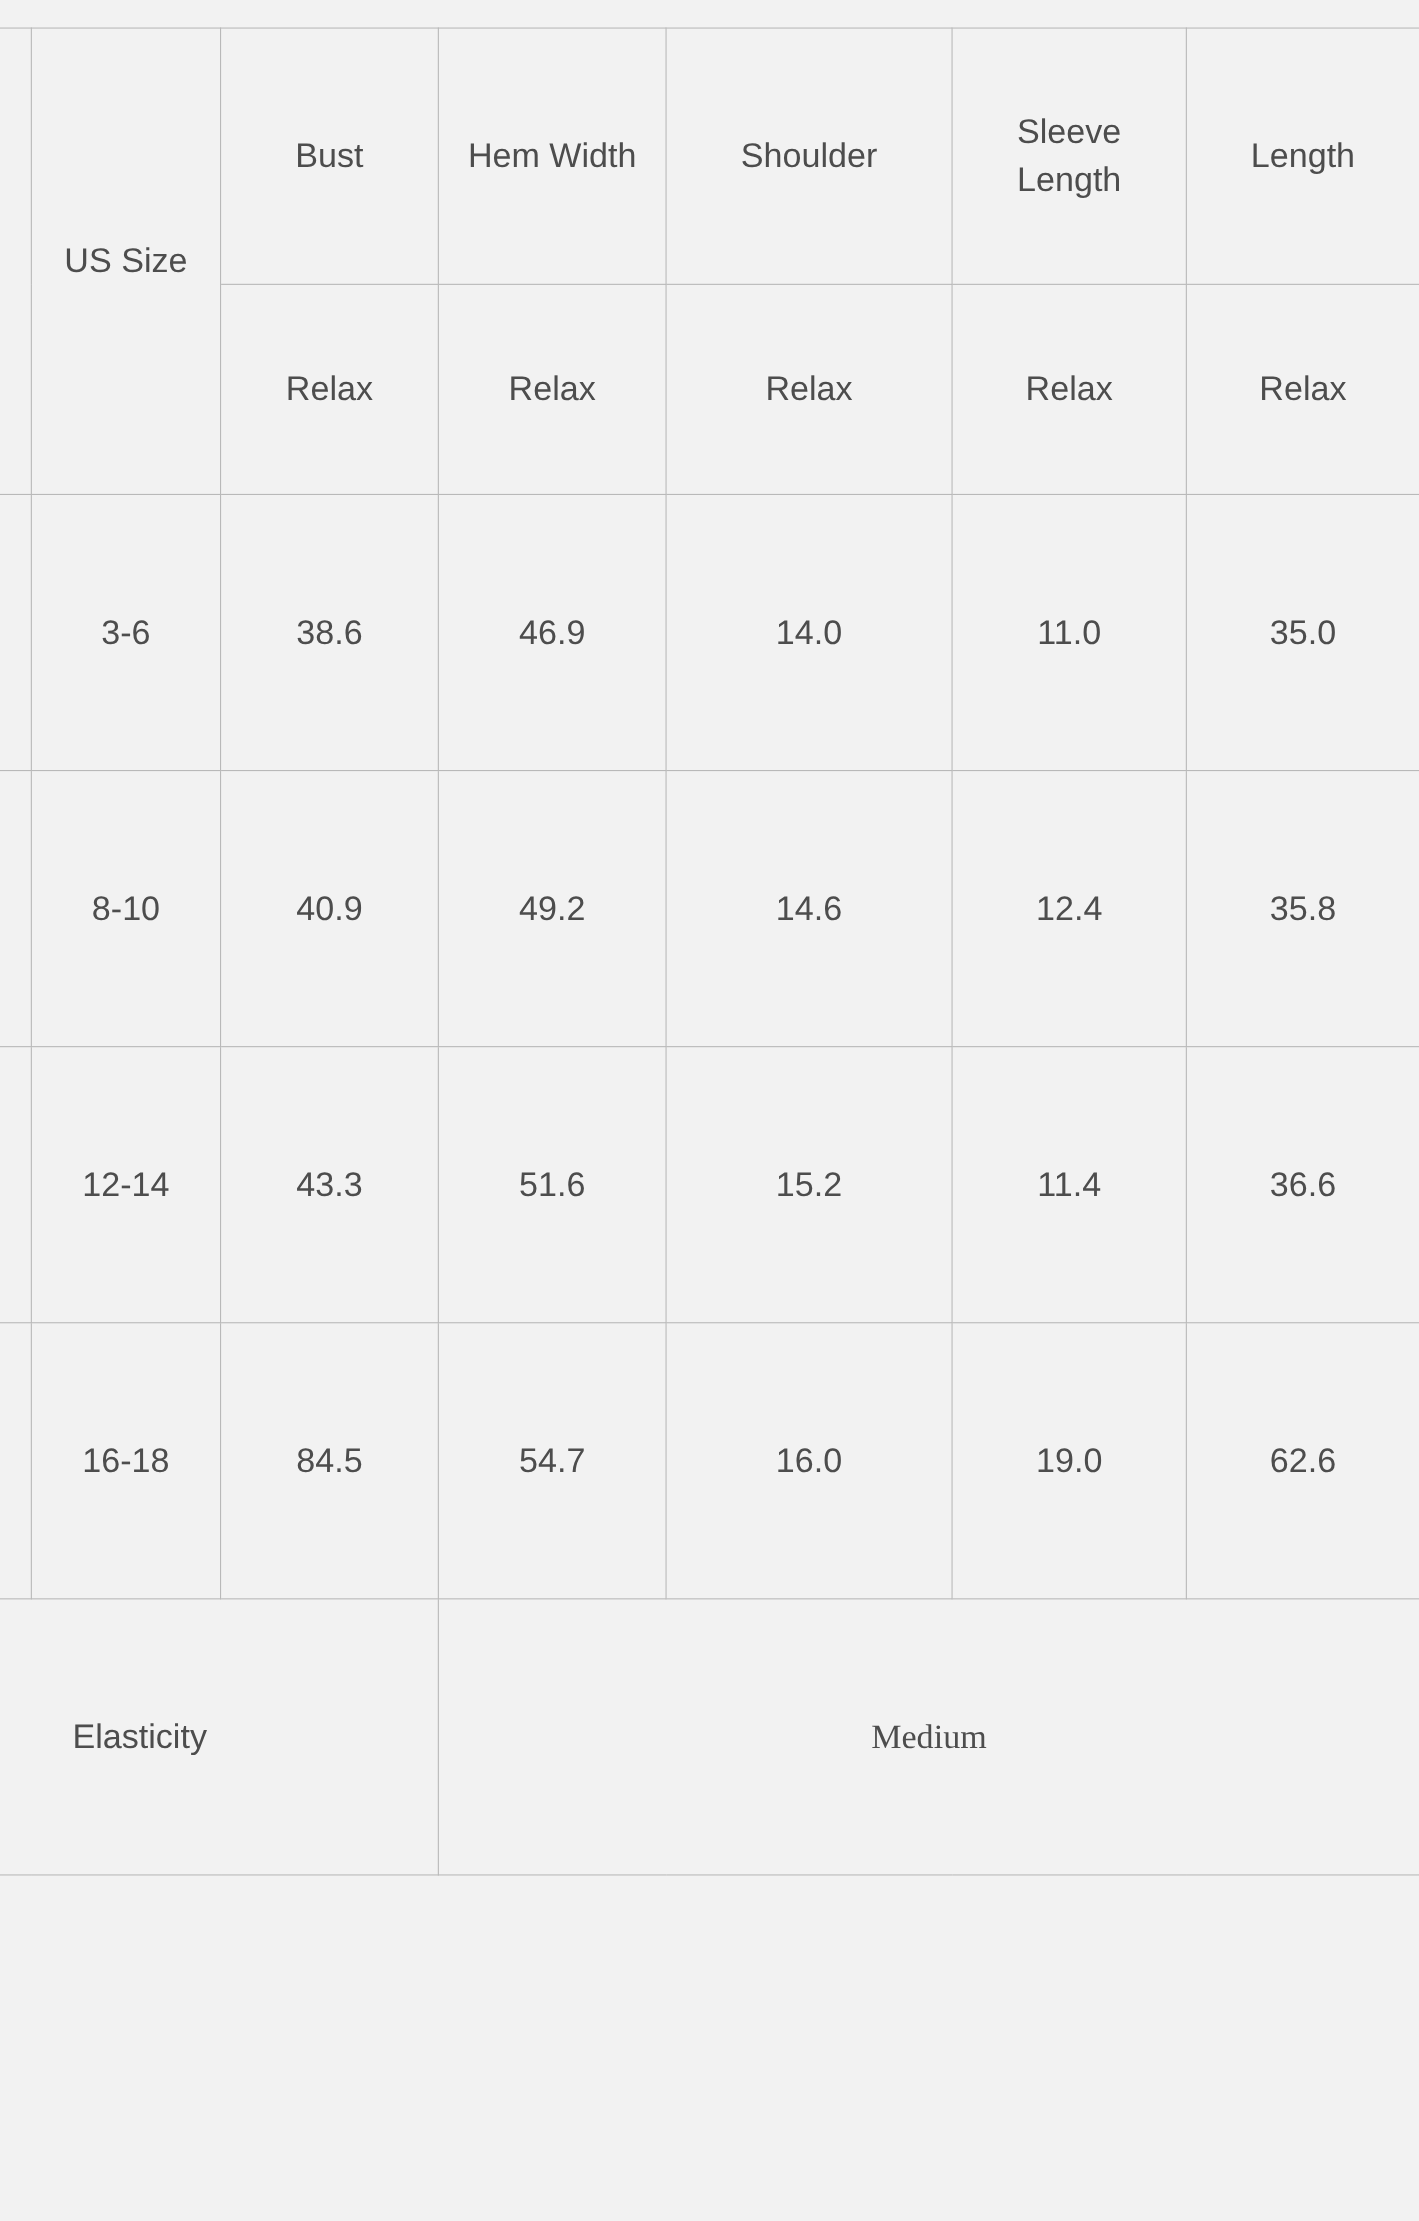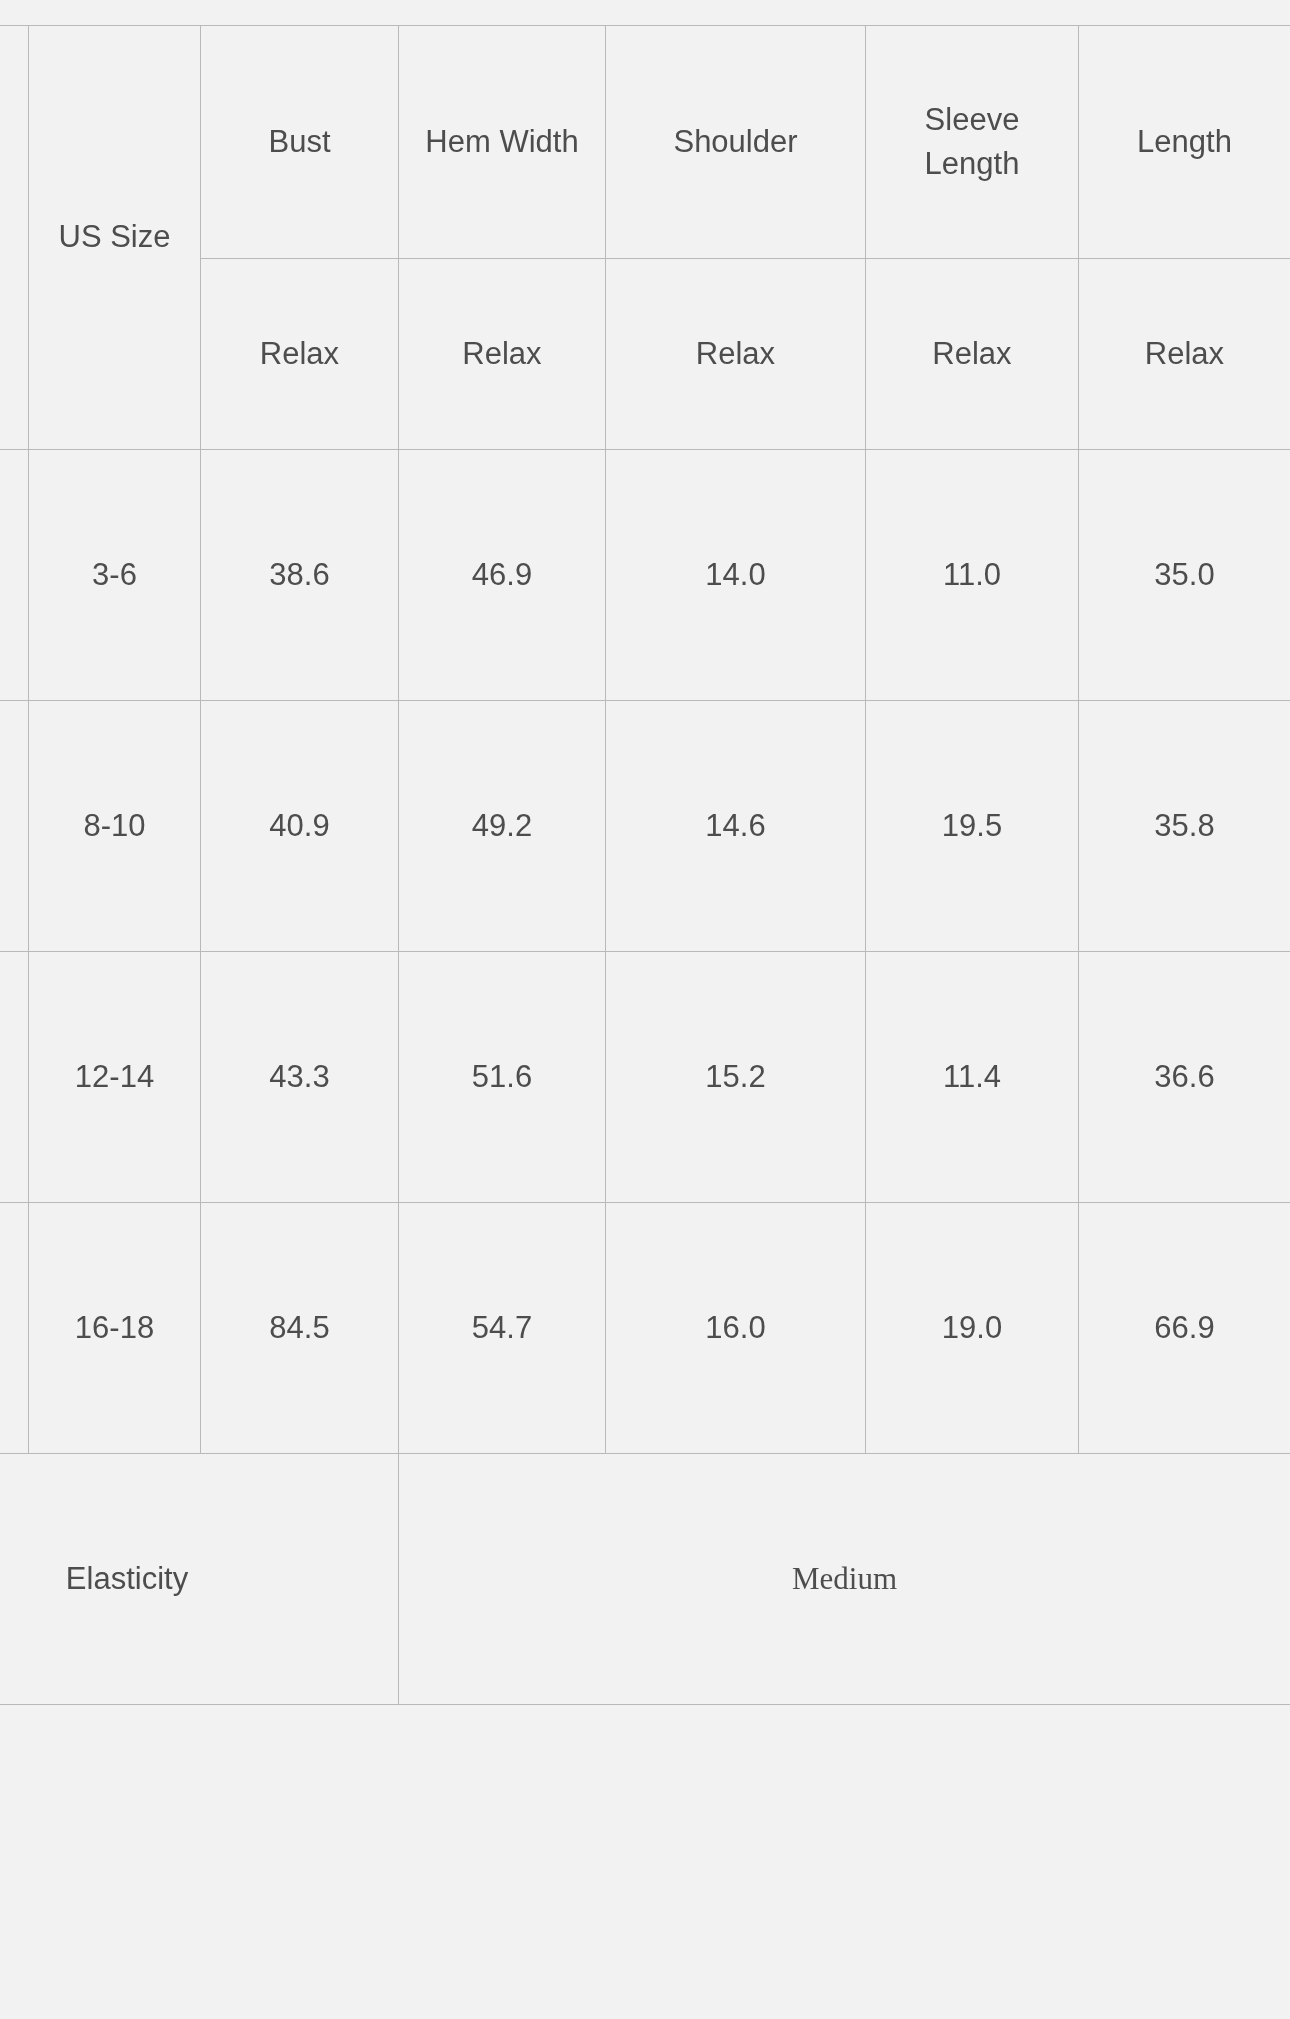--- a/index.html
+++ b/index.html
@@ -107,40 +107,40 @@
           <td>14.0</td>
           <td>11.0</td>
           <td>35.0</td>
         </tr>
         <tr class="row-body">
           <td></td>
           <td>8-10</td>
           <td>40.9</td>
           <td>49.2</td>
           <td>14.6</td>
-          <td>19.5</td>
+          <td>12.4</td>
           <td>35.8</td>
         </tr>
         <tr class="row-body">
           <td></td>
           <td>12-14</td>
           <td>43.3</td>
           <td>51.6</td>
           <td>15.2</td>
           <td>11.4</td>
           <td>36.6</td>
         </tr>
         <tr class="row-body">
           <td></td>
           <td>16-18</td>
           <td>84.5</td>
           <td>54.7</td>
           <td>16.0</td>
           <td>19.0</td>
-          <td>66.9</td>
+          <td>62.6</td>
         </tr>
         <tr class="row-foot">
           <td class="cell-foot-label" colspan="3">Elasticity</td>
           <td class="cell-foot-value" colspan="4">Medium</td>
         </tr>
       </tbody>
   </table>
 </div>
 
 </body></html>

